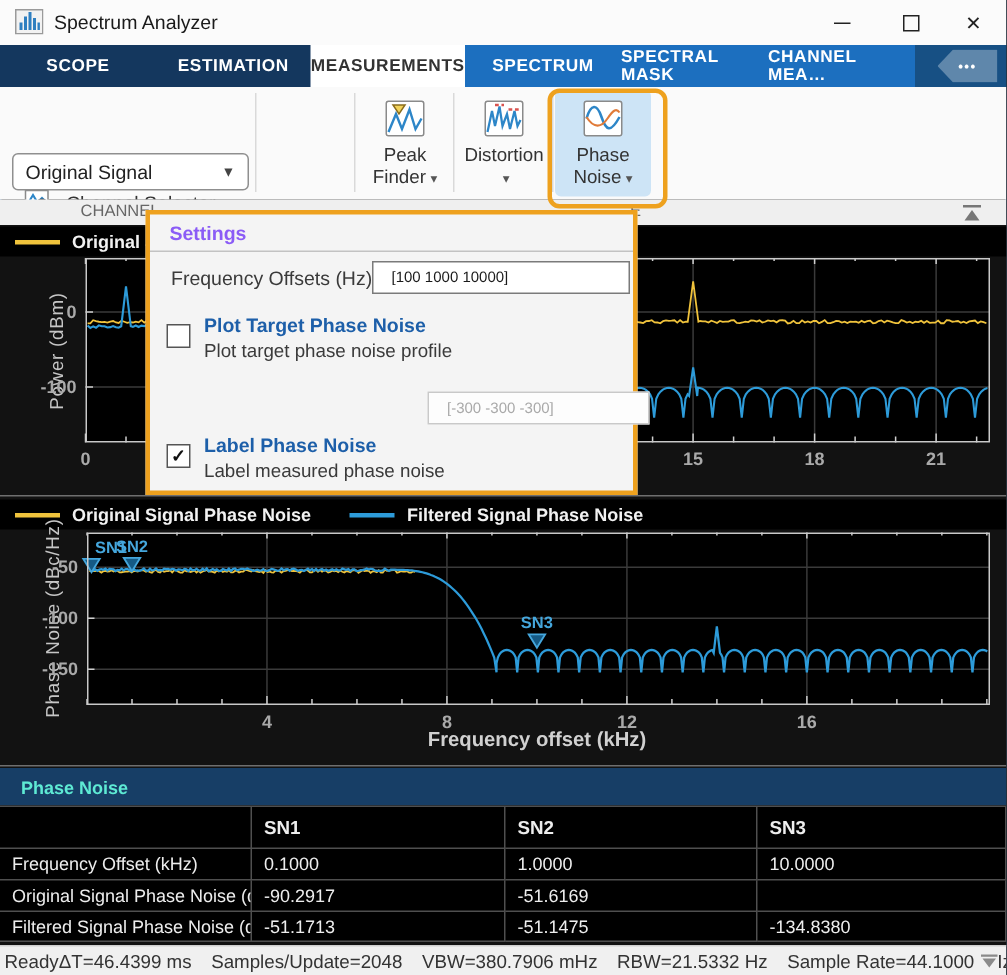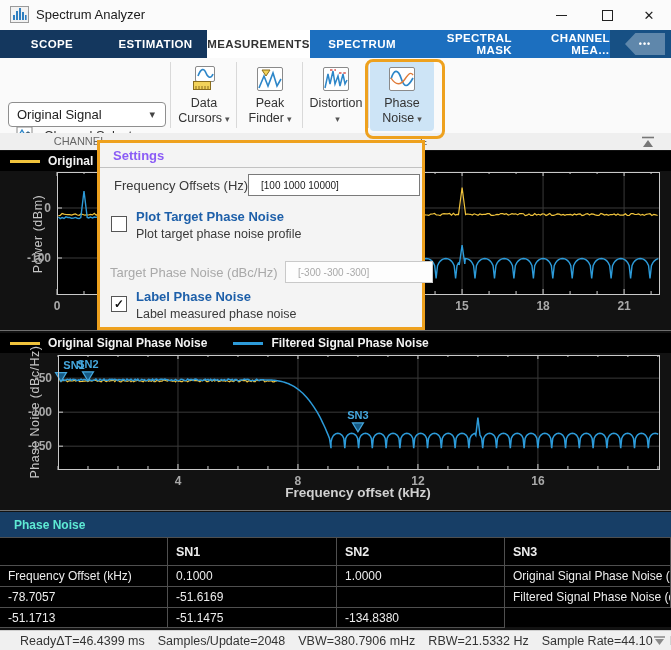--- a/index.html
+++ b/index.html
@@ -7,21 +7,21 @@
        font-family:"Liberation Sans",sans-serif;outline:1px solid #49759f;outline-offset:-1px;}
   .abs{position:absolute;}
   
   #titlebar{left:0;top:0;width:671px;height:30px;background:#fbfbfb;}
   #title-text{left:36px;top:7px;font-size:13px;color:#1a1a1a;}
   .wbtn{top:0;width:44px;height:30px;display:flex;align-items:center;justify-content:center;color:#222;}
   
   #tabbar{left:0;top:30px;width:671px;height:28px;background:#14375e;}
   .tab{position:absolute;top:0;height:28px;display:flex;align-items:center;justify-content:center;
        color:#fff;font-size:11.5px;font-weight:600;letter-spacing:.4px;}
-  .tab.bright{background:#1c6fbf;text-align:right;}
+  .tab.bright{background:#1c6fbf;}
   .tab.active{background:#ffffff;color:#333;}
   #tab-overflow-zone{left:610px;top:0;width:61px;height:28px;background:#175084;}
   #tab-overflow-btn{left:625px;top:3px;width:40px;height:22px;background:#5f87ab;
        clip-path:polygon(0 50%,26% 0,100% 0,100% 100%,26% 100%);
        display:flex;align-items:center;justify-content:center;color:#fff;font-size:9px;letter-spacing:1px;font-weight:bold;}
   
   #toolbar{left:0;top:58px;width:671px;height:75px;background:#fafafa;}
   .vsep{position:absolute;top:4px;width:1px;height:66px;background:#d9d9d9;}
   #chansel-row{left:16px;top:20px;display:flex;align-items:center;gap:8px;color:#333;font-size:13px;margin-top:48px;}
   #chansel-dd{left:8px;top:44px;width:158px;height:25px;background:#fff;border:1px solid #8f8f8f;border-radius:4px;
@@ -57,21 +57,21 @@
   #pn-header span{color:#5eead4;font-weight:bold;font-size:12px;margin-left:14px;}
   #pn-table{left:0;top:537px;width:671px;height:90px;background:#000;display:grid;
        grid-template-columns:168px 169px 168px 166px;grid-template-rows:28px 21px 21px 20px;
        border-top:1px solid #4f4f4f;box-sizing:border-box;}
   #pn-table .cell{border-right:1px solid #4f4f4f;border-bottom:1px solid #4f4f4f;color:#ededed;font-size:12px;
        display:flex;align-items:center;padding-left:8px;overflow:hidden;white-space:nowrap;}
   #pn-table .hc{font-weight:bold;font-size:12.5px;}
   
   #statusbar{left:0;top:630px;width:671px;height:20px;background:#f0f0f0;border-top:1px solid #cfcfcf;
        display:flex;align-items:center;font-size:12.5px;color:#333;box-sizing:border-box;overflow:hidden;}
-  #status-ready{margin-left:20px;width:80px;}
+  #status-ready{margin-left:3px;width:80px;}
   .status-item{margin-right:13px;white-space:nowrap;}
   
   #popup{left:97px;top:140px;width:328px;height:190px;border:3px solid #eea11e;background:#f4f4f4;z-index:50;box-sizing:border-box;}
   #popup-header{position:absolute;left:0;top:0;width:100%;height:24px;border-bottom:1px solid #c2c2c2;display:flex;align-items:center;}
   #popup-header span{margin-left:13px;font-size:13px;font-weight:bold;color:#8b5cf6;}
   .pp-label{position:absolute;font-size:13px;color:#3a3a3a;white-space:nowrap;}
   .pp-label.dis{color:#a9a9a9;}
   .pp-input{position:absolute;height:20px;background:#fff;border:1px solid #7a7a7a;font-size:10px;color:#1a1a1a;
        font-family:"Liberation Sans",sans-serif;padding:0 12px;box-sizing:content-box;}
   .pp-input:disabled{border:1px solid #c9c9c9;color:#a9a9a9;background:#fdfdfd;}
@@ -145,36 +145,20 @@
     <div class="abs" id="chansel-dd">
       <span>Original Signal</span>
       <span class="caret">▾</span>
     </div>
 
     <div class="vsep" style="left:170px"></div>
     <div class="vsep" style="left:236px"></div>
     <div class="vsep" style="left:302px"></div>
     <div class="vsep" style="left:368px"></div>
 
-    <div class="tool-btn" style="left:172px">
-      <div class="iconbox">
-        <svg class="icon-svg" width="30" height="28" viewBox="0 0 30 28">
-          <rect x="6.5" y="1.5" width="19" height="15" rx="1.5" fill="#fff" stroke="#8a8a8a"></rect>
-          <path d="M9 11 C12 3, 15 3, 17 8 S22 14, 24 9" fill="none" stroke="#2d86c8" stroke-width="1.6"></path>
-          <rect x="4.5" y="16.5" width="17" height="8" fill="#f3d35a" stroke="#8a6d1d"></rect>
-          <line x1="7" y1="21" x2="7" y2="24" stroke="#8a6d1d"></line>
-            <line x1="10" y1="21" x2="10" y2="24" stroke="#8a6d1d"></line>
-          <line x1="13" y1="21" x2="13" y2="24" stroke="#8a6d1d"></line>
-            <line x1="16" y1="21" x2="16" y2="24" stroke="#8a6d1d"></line>
-          <line x1="19" y1="21" x2="19" y2="24" stroke="#8a6d1d"></line>
-        </svg>
-      </div>
-      <div class="l1">Data</div>
-      <div class="l2"><span>Cursors</span><span class="caret-sm">▾</span></div>
-    </div>
 
     <div class="tool-btn" style="left:238px">
       <div class="iconbox">
         <svg class="icon-svg" width="28" height="26" viewBox="0 0 28 26">
           <rect x="1.5" y="1.5" width="25" height="23" rx="1.5" fill="#fff" stroke="#8a8a8a"></rect>
           <path d="M3 22 L8 10 L12 20 L17 7 L21 20 L25 13" fill="none" stroke="#2d86c8" stroke-width="1.6"></path>
           <polygon points="6,4 14,4 10,10" fill="#f3d35a" stroke="#8a6d1d"></polygon>
         </svg>
       </div>
       <div class="l1">Peak</div>
@@ -369,23 +353,24 @@
   </div>
   <div class="abs" id="pn-table">
     <div class="cell hc"></div>
     <div class="cell hc">SN1</div>
     <div class="cell hc">SN2</div>
     <div class="cell hc">SN3</div>
 
     <div class="cell">Frequency Offset (kHz)</div>
     <div class="cell">0.1000</div>
     <div class="cell">1.0000</div>
+    <div class="cell">10.0000</div>
 
     <div class="cell">Original Signal Phase Noise (dB...</div>
-    <div class="cell">-78.7057</div>
+    <div class="cell">-90.2917</div>
     <div class="cell">-51.6169</div>
     <div class="cell"></div>
 
     <div class="cell">Filtered Signal Phase Noise (dB...</div>
     <div class="cell">-51.1713</div>
     <div class="cell">-51.1475</div>
     <div class="cell">-134.8380</div>
   </div>
 
   <div class="abs" id="statusbar">
@@ -407,21 +392,20 @@
     <div id="popup-header">
       <span>Settings</span>
     </div>
     <span class="pp-label" style="left:14px;top:35px">Frequency Offsets (Hz)</span>
     <input class="pp-input" style="left: 148px; top: 31px; width: 146px;" value="[100 1000 10000]">
 
     <div class="cb" style="left:11px;top:73px"></div>
     <span class="cb-title" style="left:36px;top:66px">Plot Target Phase Noise</span>
     <span class="cb-sub" style="left:36px;top:84px">Plot target phase noise profile</span>
 
-    <span class="pp-label dis" style="left:10px;top:122px">Target Phase Noise (dBc/Hz)</span>
     <input class="pp-input" style="left: 185px; top: 118px; width: 122px;" disabled="" value="[-300 -300 -300]">
 
     <div class="cb" style="left:11px;top:153px">✓</div>
     <span class="cb-title" style="left:36px;top:146px">Label Phase Noise</span>
     <span class="cb-sub" style="left:36px;top:164px">Label measured phase noise</span>
   </div>
 
 <span class="xtick-label" style="left: 40px; top: 299px;">0</span>
     <span class="xtick-label" style="left: 121.012px; top: 299px;">3</span>
     <span class="xtick-label" style="left: 202.024px; top: 299px;">6</span>

